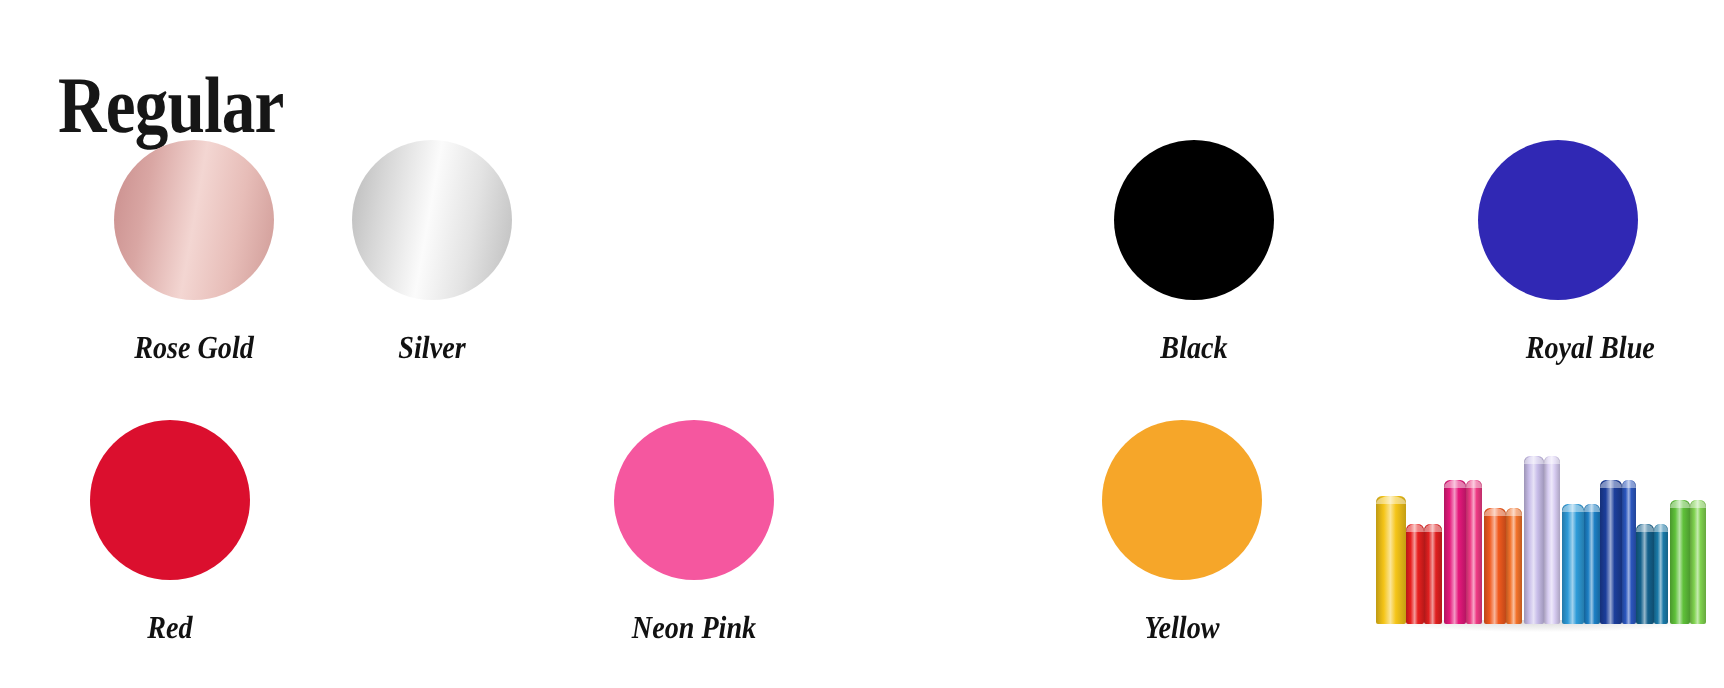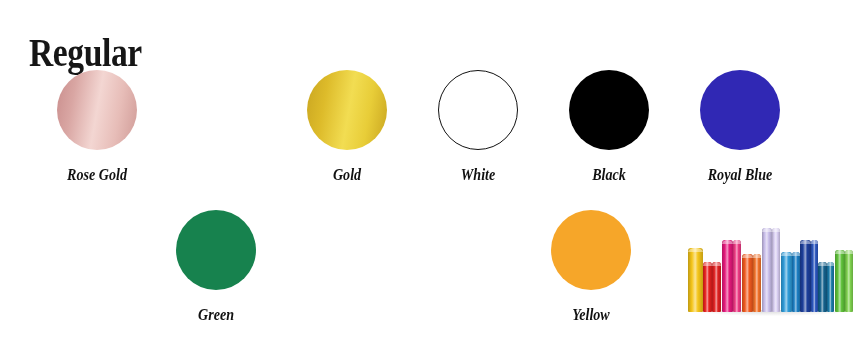--- a/index.html
+++ b/index.html
@@ -114,51 +114,51 @@
 <h1 id="page-title">Regular</h1>
 
 <div class="swatch-grid">
   <div class="swatch-row" id="row-0">
       <div class="swatch-cell" style="left: 42px;">
         <div class="swatch-disc-wrap">
           <div class="swatch-disc" style="background: linear-gradient(100deg, rgb(201, 141, 140) 0%, rgb(217, 166, 163) 22%, rgb(243, 214, 210) 50%, rgb(231, 189, 184) 74%, rgb(207, 154, 150) 100%);"></div>
         </div>
         <div class="swatch-label">Rose Gold</div>
       </div>
-      <div class="swatch-cell" style="left: 292px;">
+      <div class="swatch-cell" style="left: 161px;">
         <div class="swatch-disc-wrap">
-          <div class="swatch-disc" style="background: linear-gradient(100deg, rgb(201, 165, 32) 0%, rgb(221, 187, 42) 24%, rgb(242, 221, 82) 52%, rgb(232, 205, 56) 74%, rgb(200, 164, 31) 100%);"></div>
+          <div class="swatch-disc" style="background: linear-gradient(100deg, rgb(185, 185, 185) 0%, rgb(214, 214, 214) 20%, rgb(251, 251, 251) 48%, rgb(227, 227, 227) 72%, rgb(189, 189, 189) 100%);"></div>
         </div>
-        <div class="swatch-label">Gold</div>
+        <div class="swatch-label">Silver</div>
       </div>
-      <div class="swatch-cell" style="left: 423px;">
-        <div class="swatch-disc-wrap">
-          <div class="swatch-disc" style="background: rgb(255, 255, 255); border: 1.5px solid rgb(18, 18, 18);"></div>
-        </div>
-        <div class="swatch-label">White</div>
-      </div>
-      <div class="swatch-cell" style="left: 554px;">
+      <div class="swatch-cell" style="left: 542px;">
         <div class="swatch-disc-wrap">
           <div class="swatch-disc" style="background: rgb(0, 0, 0);"></div>
         </div>
         <div class="swatch-label">Black</div>
       </div>
-      <div class="swatch-cell" style="left: 685px;">
+      <div class="swatch-cell" style="left: 724px; text-align: right;">
         <div class="swatch-disc-wrap">
           <div class="swatch-disc" style="background: rgb(48, 40, 180);"></div>
         </div>
         <div class="swatch-label">Royal Blue</div>
       </div>
     </div>
   <div class="swatch-row" id="row-1">
-      <div class="swatch-cell" style="left: 161px;">
+      <div class="swatch-cell" style="left: 30px;">
         <div class="swatch-disc-wrap">
-          <div class="swatch-disc" style="background: rgb(23, 130, 78);"></div>
+          <div class="swatch-disc" style="background: rgb(219, 15, 46);"></div>
         </div>
-        <div class="swatch-label">Green</div>
+        <div class="swatch-label">Red</div>
+      </div>
+      <div class="swatch-cell" style="left: 292px;">
+        <div class="swatch-disc-wrap">
+          <div class="swatch-disc" style="background: rgb(245, 87, 159);"></div>
+        </div>
+        <div class="swatch-label">Neon Pink</div>
       </div>
       <div class="swatch-cell" style="left: 536px;">
         <div class="swatch-disc-wrap">
           <div class="swatch-disc" style="background: rgb(246, 166, 41);"></div>
         </div>
         <div class="swatch-label">Yellow</div>
       </div>
     </div>
 </div>
 

